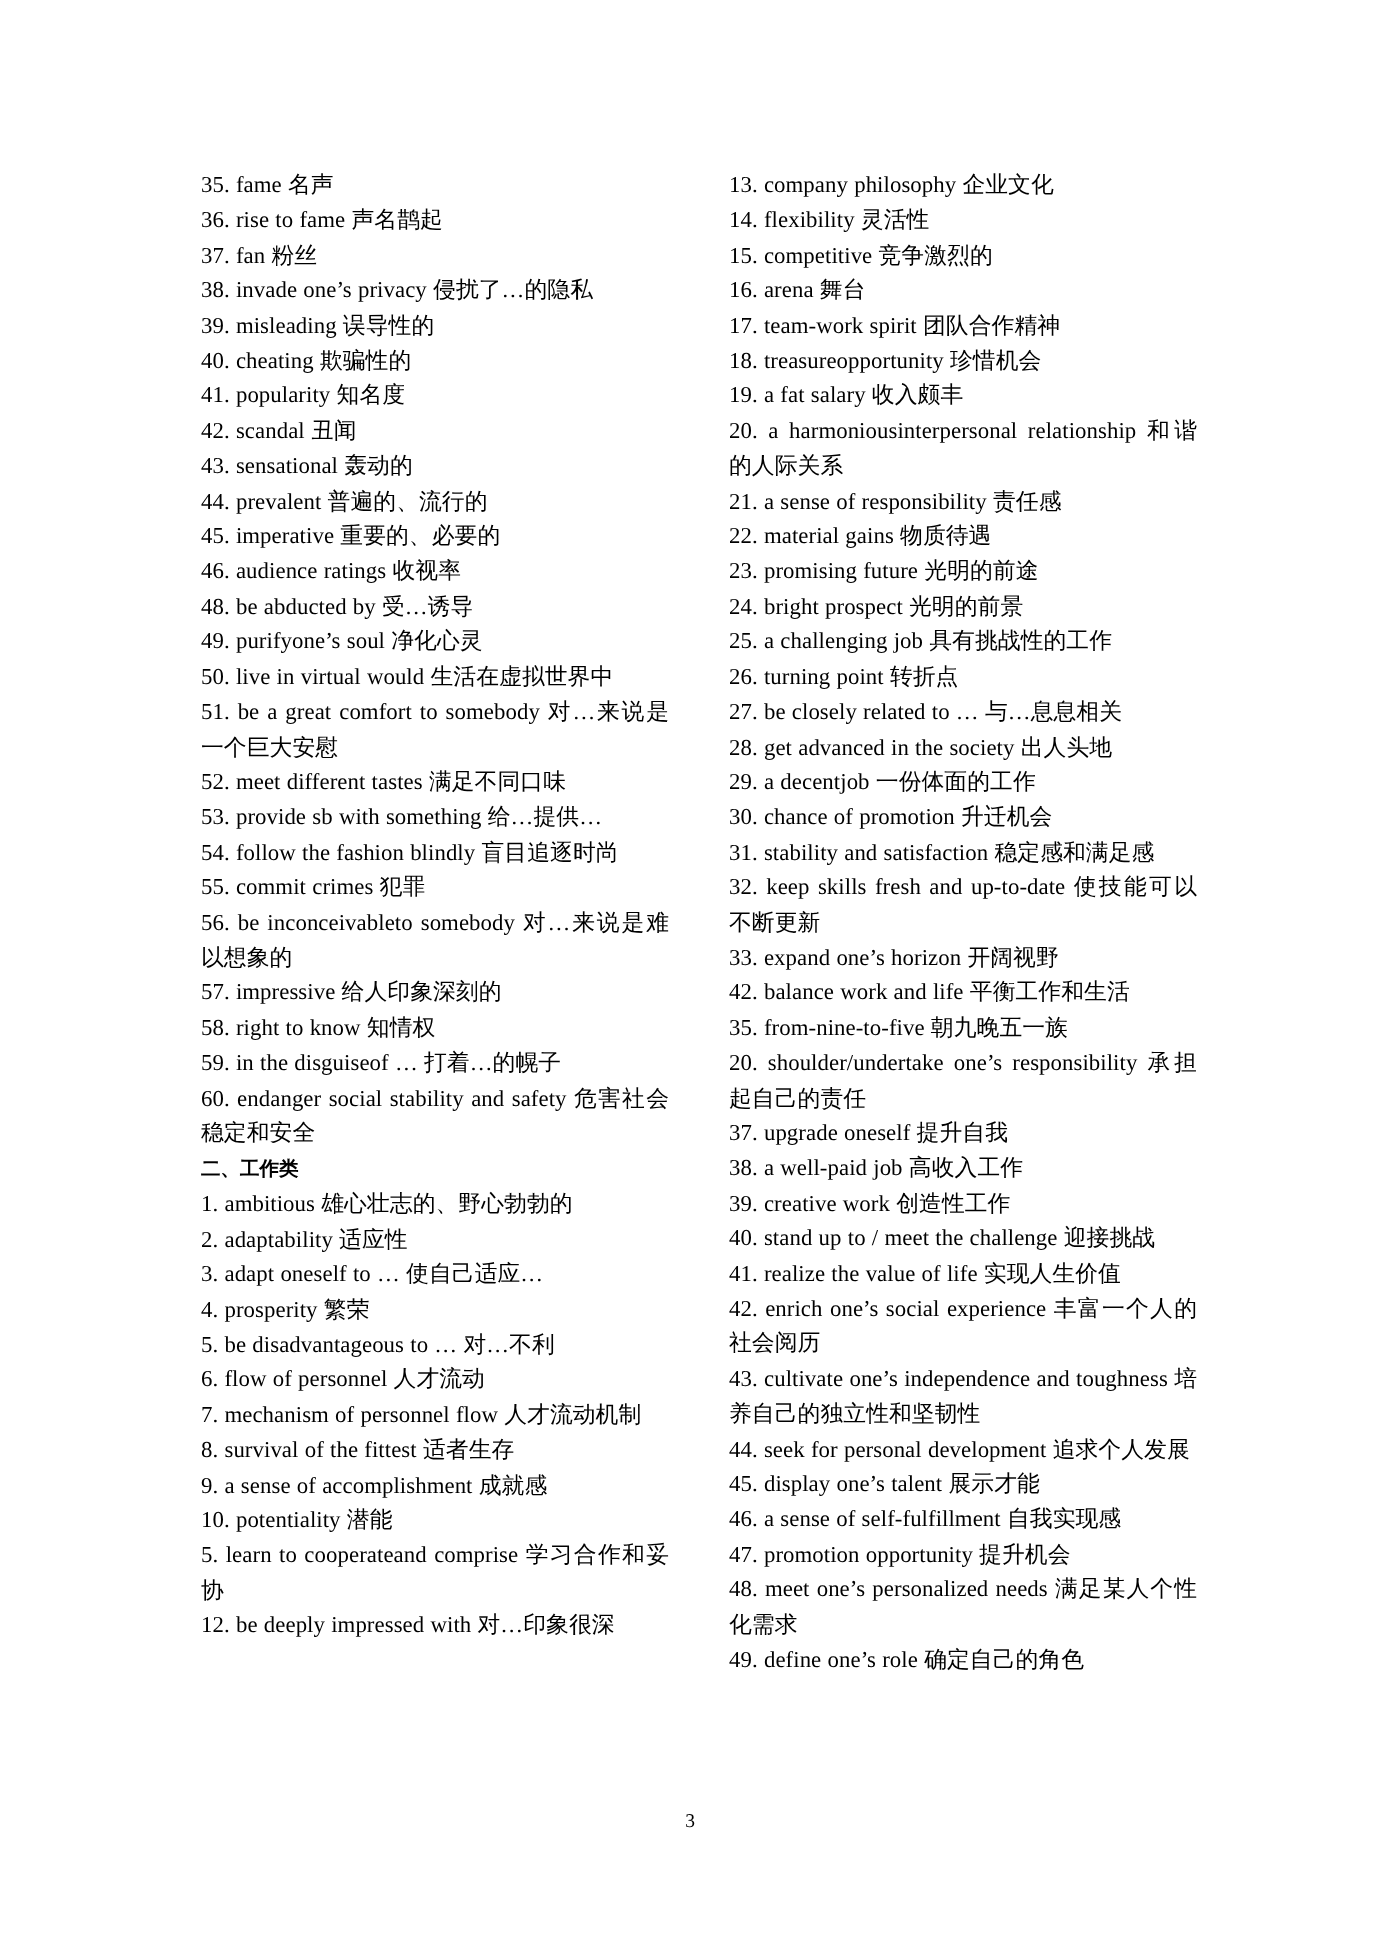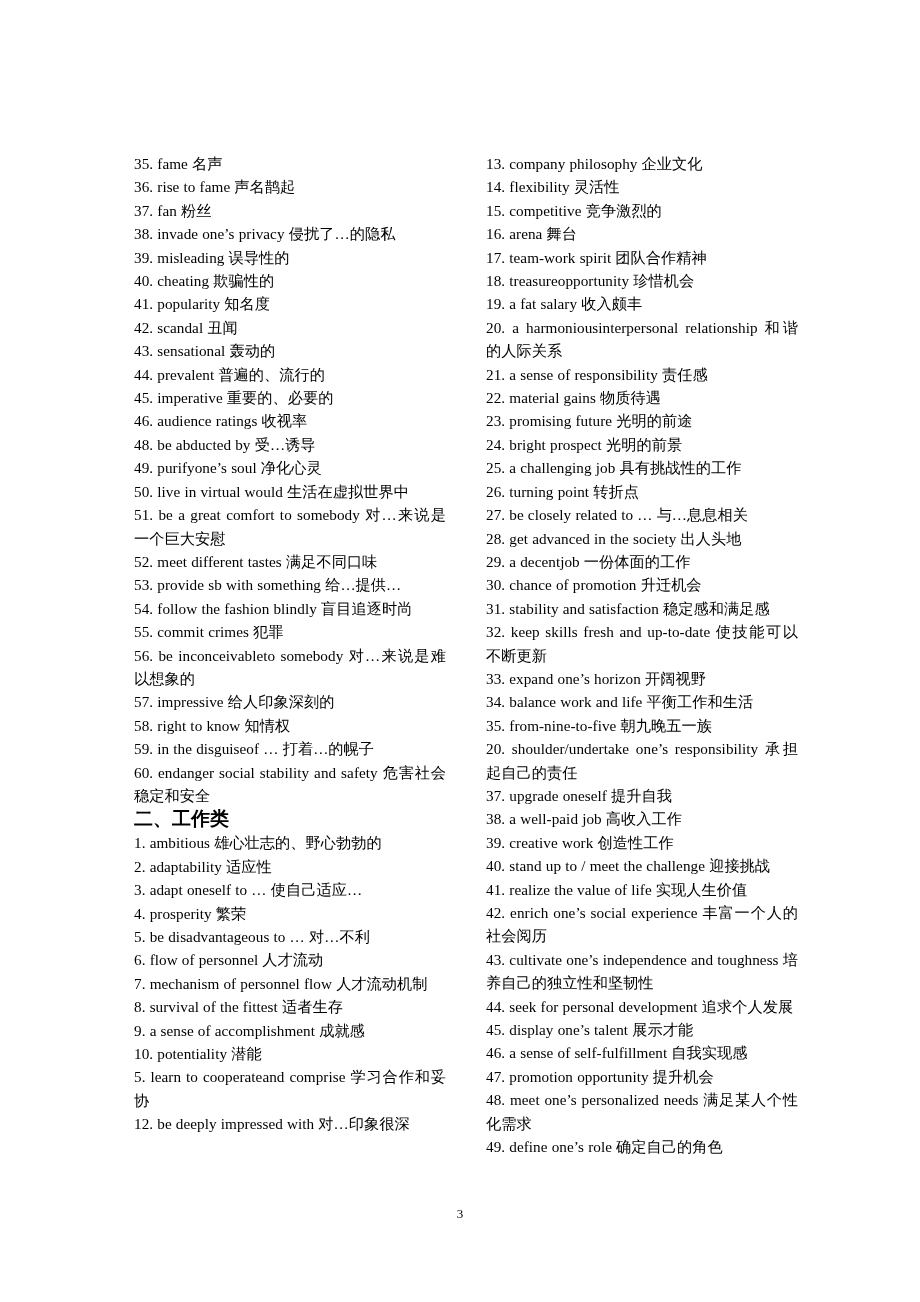--- a/index.html
+++ b/index.html
@@ -31,21 +31,20 @@
     left: 134px;
     top: 112px;
     width: 652px;
     height: 1060px;
   }
 
   .column {
     position: absolute;
     top: 0;
     width: 312px;
-    margin-top: 40px;
   }
   #col-left  { left: 0px; }
   #col-right { left: 352px; }
 
   .entry {
     font-size: 15.2px;
     line-height: 23.4px;
     margin: 0;
     padding: 0;
     text-align: left;
@@ -54,21 +53,21 @@
     letter-spacing: 0.05px;
   }
 
   
   .entry.justify {
     text-align: justify;
     text-align-last: left;
   }
 
   .section-heading {
-    font-size: 19px;
+    font-size: 13px;
     line-height: 24px;
     font-weight: bold;
     margin: 0;
     padding: 0;
   }
 
   #page-number {
     position: absolute;
     left: 0;
     top: 1206px;
@@ -147,21 +146,21 @@
           <div class="entry">24. bright prospect  光明的前景</div>
           <div class="entry">25. a challenging job 具有挑战性的工作</div>
           <div class="entry">26. turning point  转折点</div>
           <div class="entry">27. be closely related to  …  与…息息相关</div>
           <div class="entry">28. get advanced in the society  出人头地</div>
           <div class="entry">29. a decentjob  一份体面的工作</div>
           <div class="entry">30. chance of promotion 升迁机会</div>
           <div class="entry">31. stability and satisfaction  稳定感和满足感</div>
           <div class="entry justify">32. keep skills fresh and up-to-date  使技能可以不断更新</div>
           <div class="entry">33. expand one’s horizon 开阔视野</div>
-          <div class="entry">34. balance work and life  平衡工作和生活</div>
+          <div class="entry">42. balance work and life  平衡工作和生活</div>
           <div class="entry">35. from-nine-to-five  朝九晚五一族</div>
           <div class="entry justify">20. shoulder/undertake one’s responsibility 承担起自己的责任</div>
           <div class="entry">37. upgrade oneself  提升自我</div>
           <div class="entry">38. a well-paid job  高收入工作</div>
           <div class="entry">39. creative work  创造性工作</div>
           <div class="entry">40. stand up to / meet the challenge  迎接挑战</div>
           <div class="entry">41. realize the value of life  实现人生价值</div>
           <div class="entry justify">42. enrich one’s social experience  丰富一个人的社会阅历</div>
           <div class="entry justify">43.  cultivate  one’s  independence  and toughness 培养自己的独立性和坚韧性</div>
           <div class="entry justify">44. seek for personal development  追求个人发展</div>

